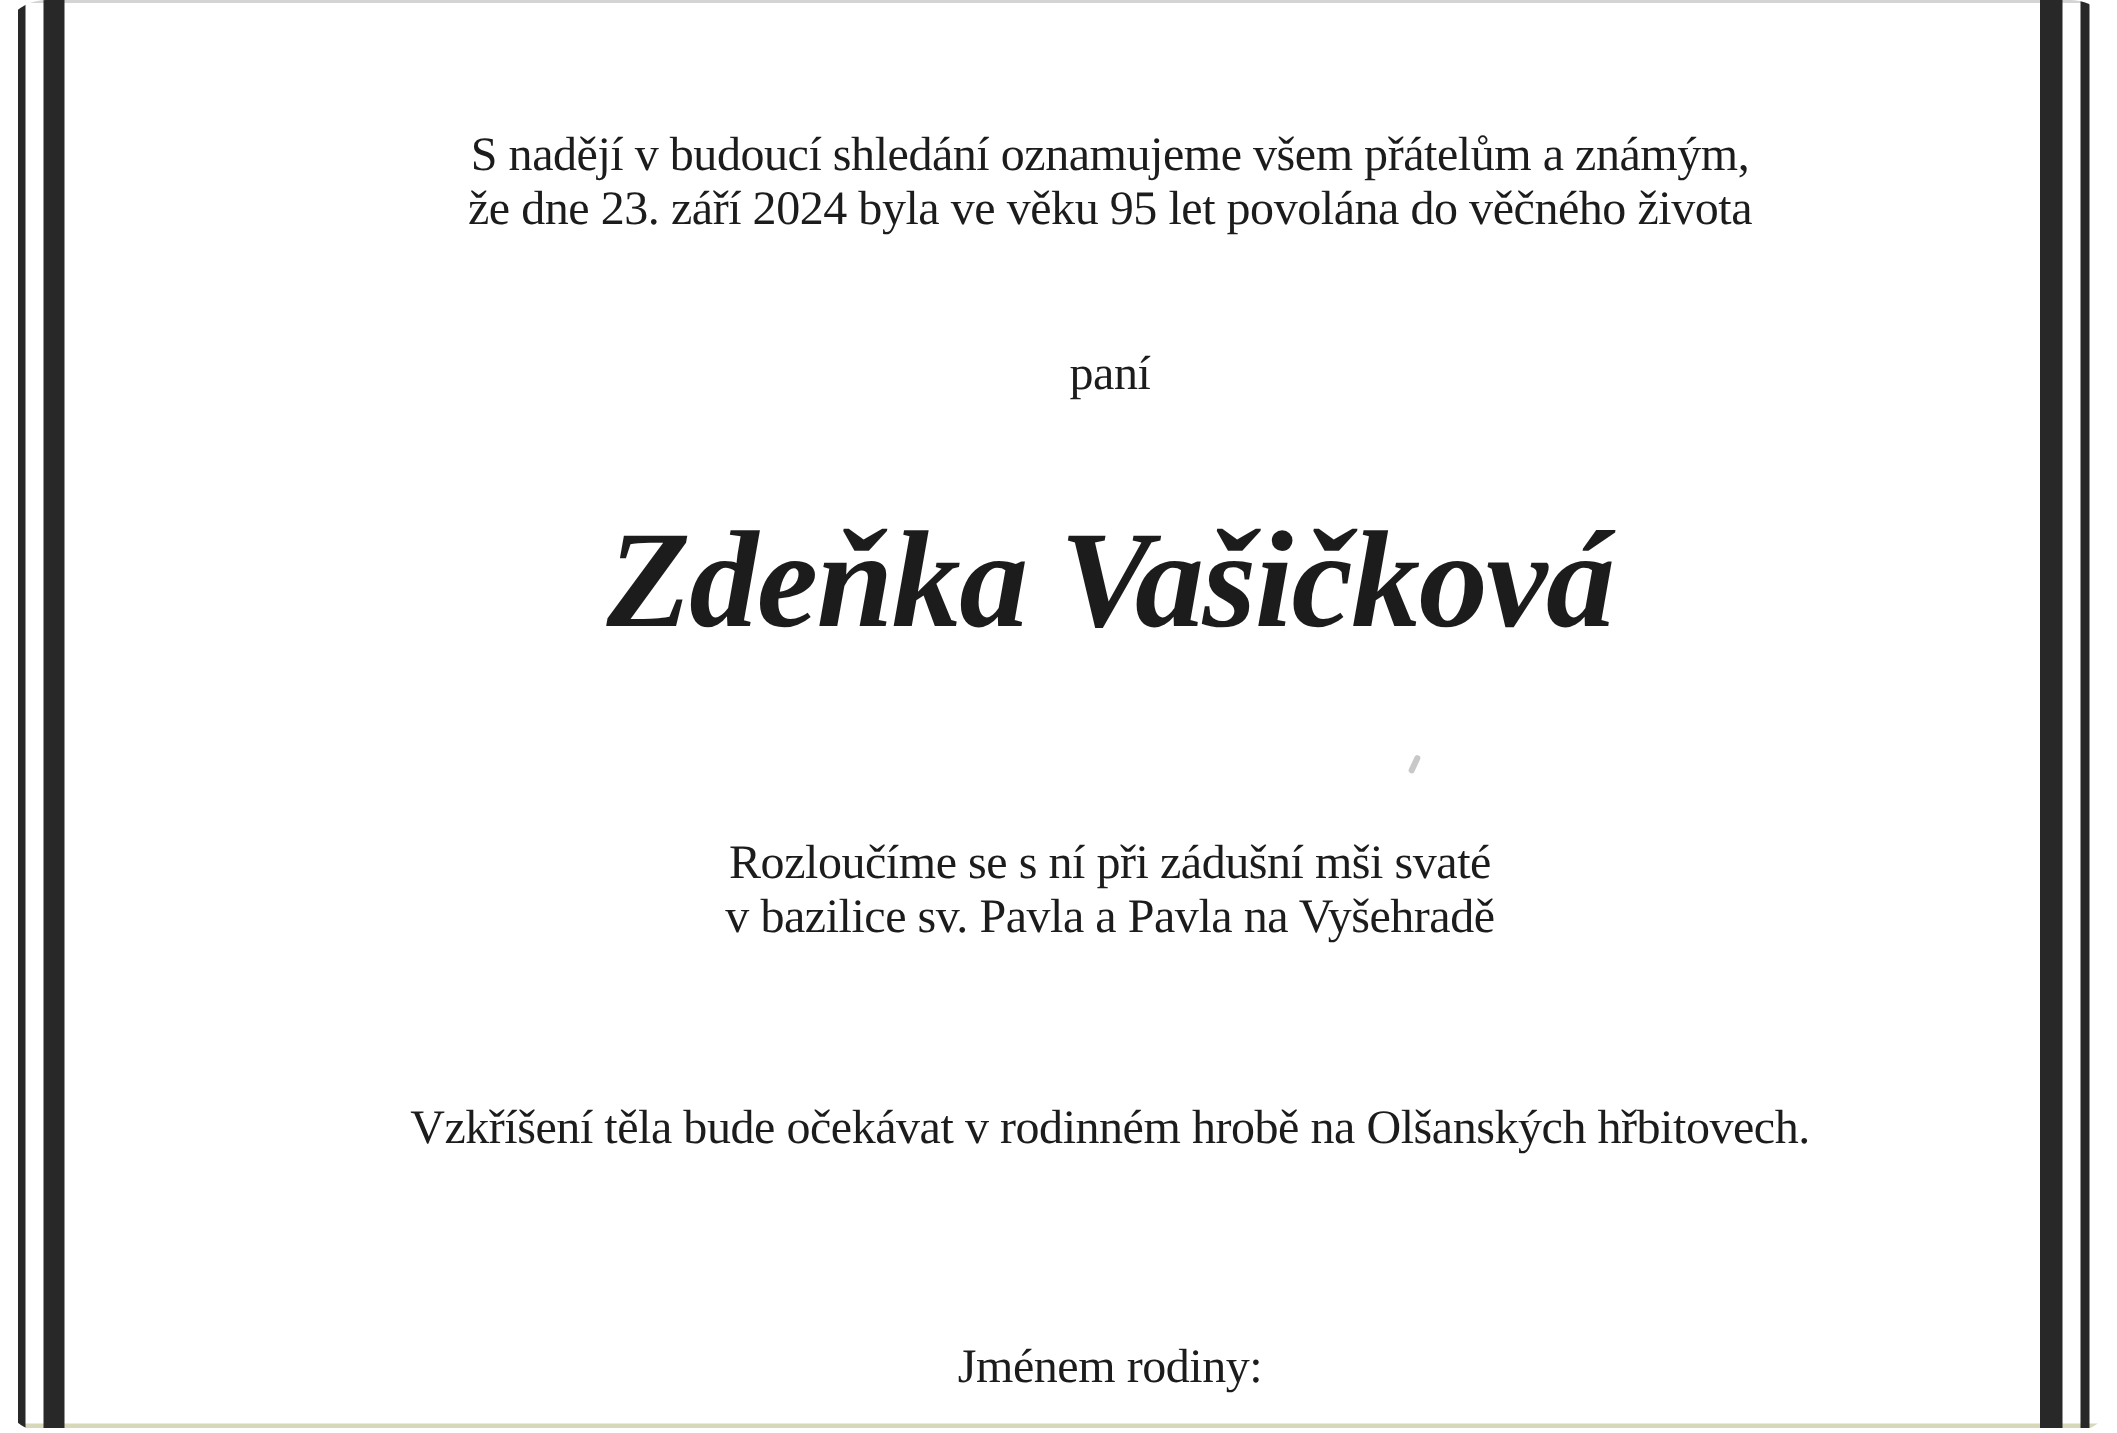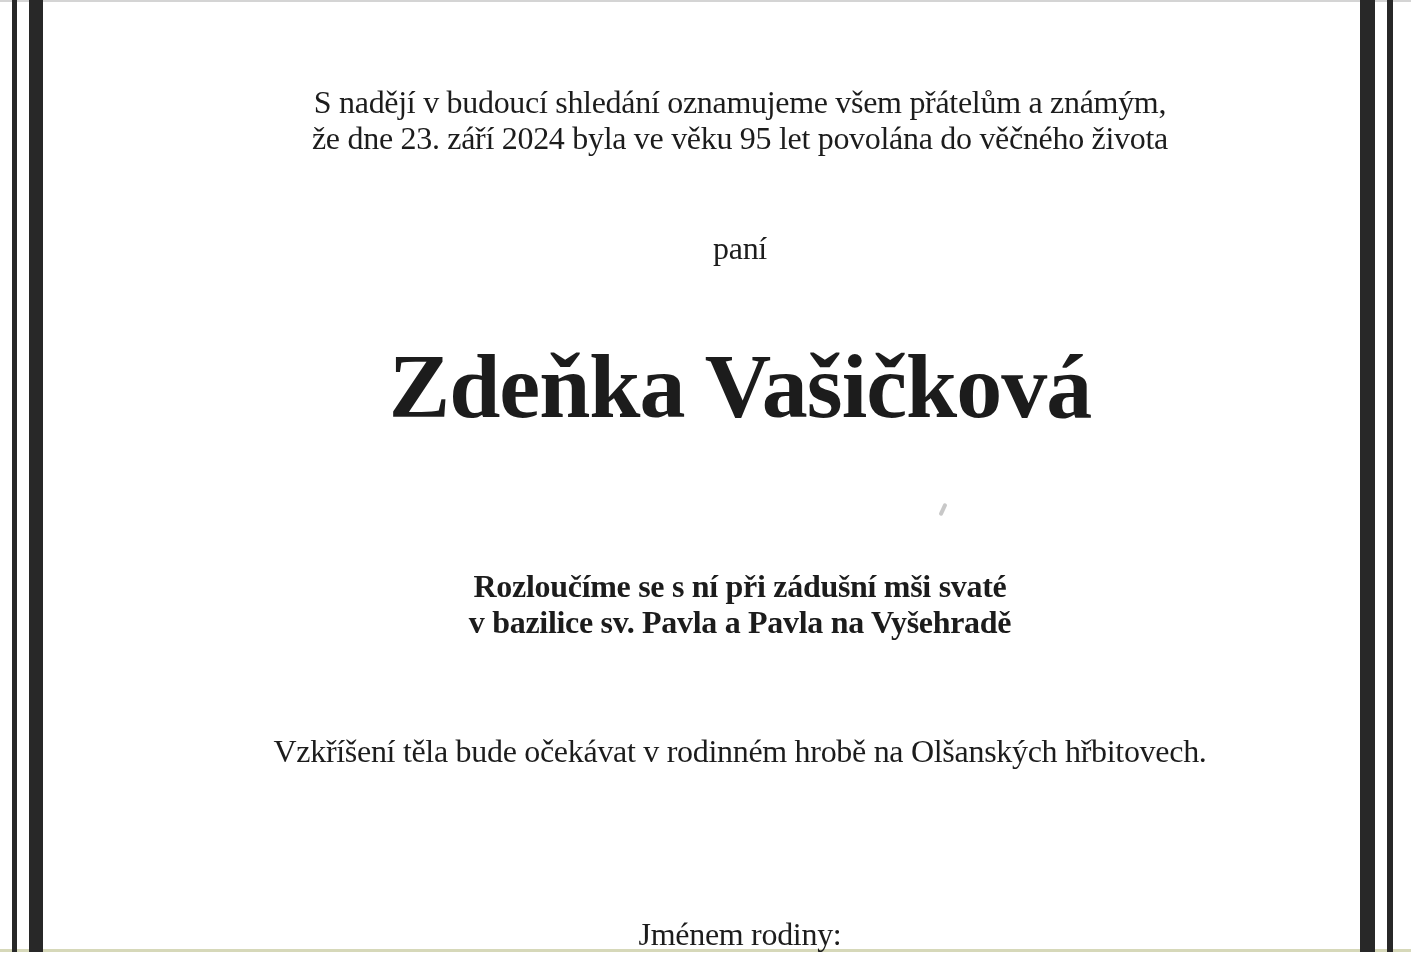--- a/index.html
+++ b/index.html
@@ -14,20 +14,21 @@
   body {
     font-family: "Liberation Serif", "DejaVu Serif", serif;
     color: var(--text, #1c1c1c);
   }
   .page {
     position: relative;
     width: 1411px;
     height: 955px;
     background: var(--background, #ffffff);
     overflow: hidden;
+    border-radius: 31px;
   }
 
   
   .vrule {
     position: absolute;
     top: 0;
     height: 952px;
     background: var(--border-bars, #282828);
   }
   .vrule.left-thin   { left: 12px;   width: 5px;  }
@@ -71,24 +72,25 @@
   }
   .intro     { top: 84px;  }
   .salute    { top: 230px; }
   .deceased-name {
     top: 340px;
     font-size: 92px;
     font-weight: bold;
     line-height: 1;
     letter-spacing: -1px;
     white-space: nowrap;
+    font-style: italic;
   }
-  .ceremony  { top: 568px; font-weight: bold; }
+  .ceremony  { top: 556px; }
   .burial    { top: 733px; }
-  .family    { top: 892px; margin-top: 24px; }
+  .family    { top: 892px; }
 </style>
 </head>
 <body>
 
 <div class="page">
 
   <div class="hline top"></div>
   <div class="hline bottom"></div>
   <div class="speck"></div>
 

